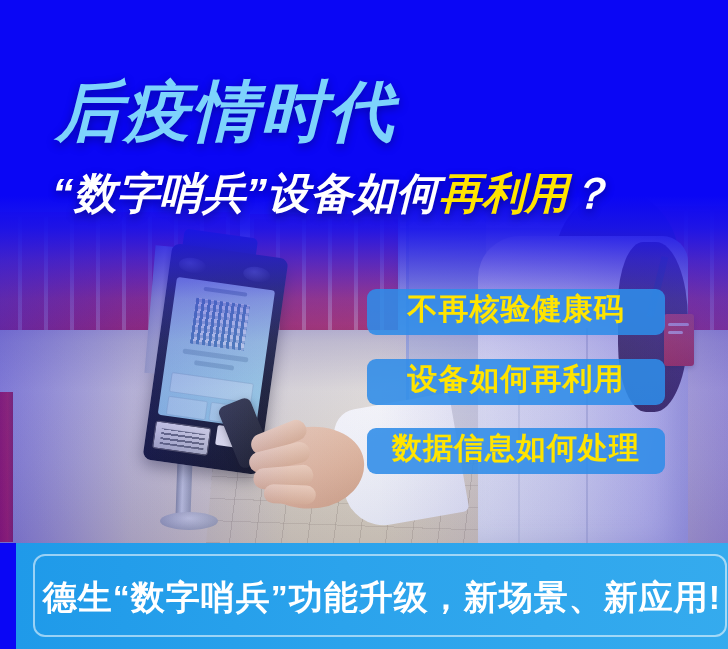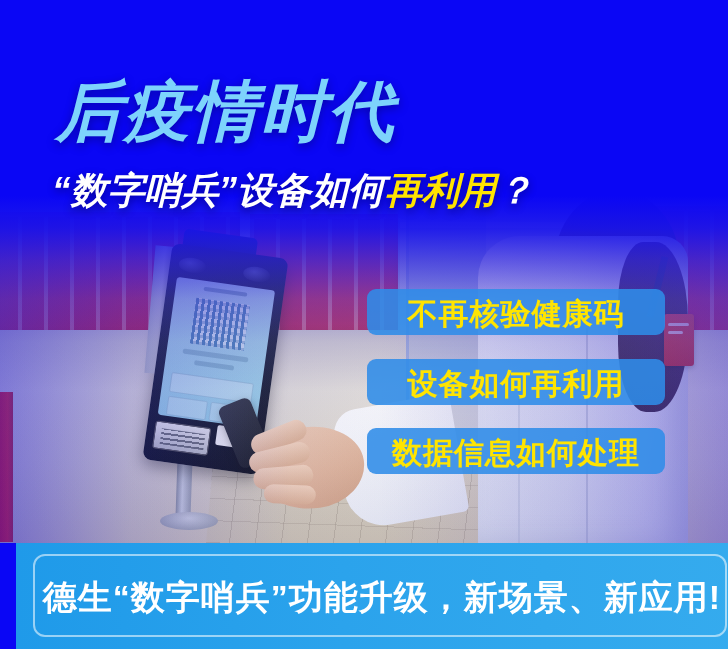--- a/index.html
+++ b/index.html
@@ -289,36 +289,36 @@
     font-size:66px; line-height:1;
     font-weight:bold; font-style:italic;
     color:#7dd3fc;
     letter-spacing:2px;
     white-space:nowrap;
     text-shadow:0 3px 10px rgba(0,0,20,.35);
     font-family:"Liberation Sans","DejaVu Sans",sans-serif;
   }
   .title-sub{
     position:absolute; left:52px; top:172px;
-    font-size:37px; line-height:1;
+    font-size:43px; line-height:1;
     font-weight:bold; font-style:italic;
     color:#ffffff;
     white-space:nowrap;
     letter-spacing:0px;
     text-shadow:0 3px 9px rgba(0,0,20,.42);
     font-family:"Liberation Sans","DejaVu Sans",sans-serif;
   }
   .title-sub .hl{ color:#ffe400; }
 
   
   .pill{
     position:absolute; left:367px; width:298px; height:46px;
     border-radius:9px;
     background:rgba(47,140,232,.88);
-    display:flex; align-items:flex-end; justify-content:center;
+    display:flex; align-items:flex-start; justify-content:center;
   }
   .pill.p1{ top:289px; }
   .pill.p2{ top:359px; }
   .pill.p3{ top:428px; }
   .pill span{
     font-size:30px; font-weight:bold;
     color:#ffe400;
     letter-spacing:1px;
     white-space:nowrap;
     font-family:"Liberation Sans","DejaVu Sans",sans-serif;

